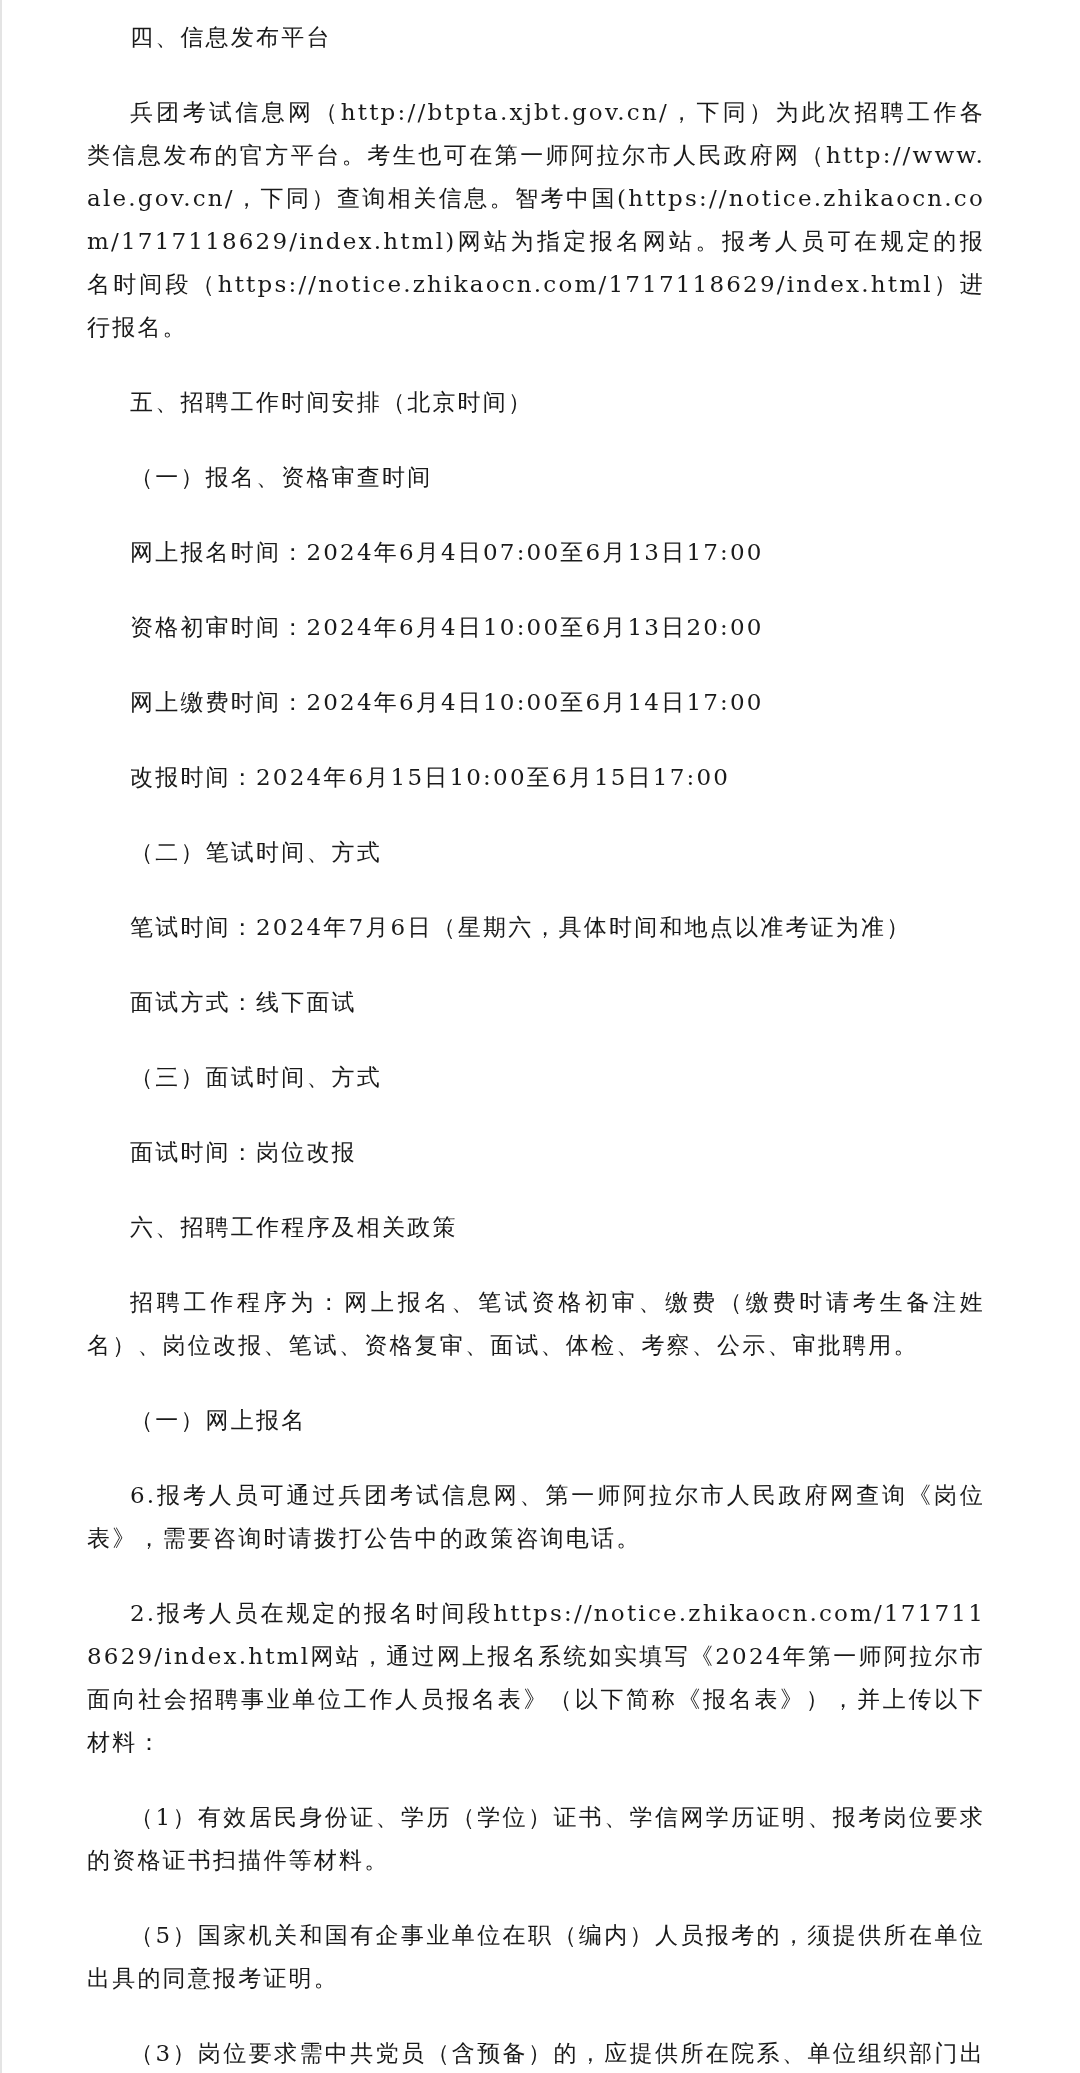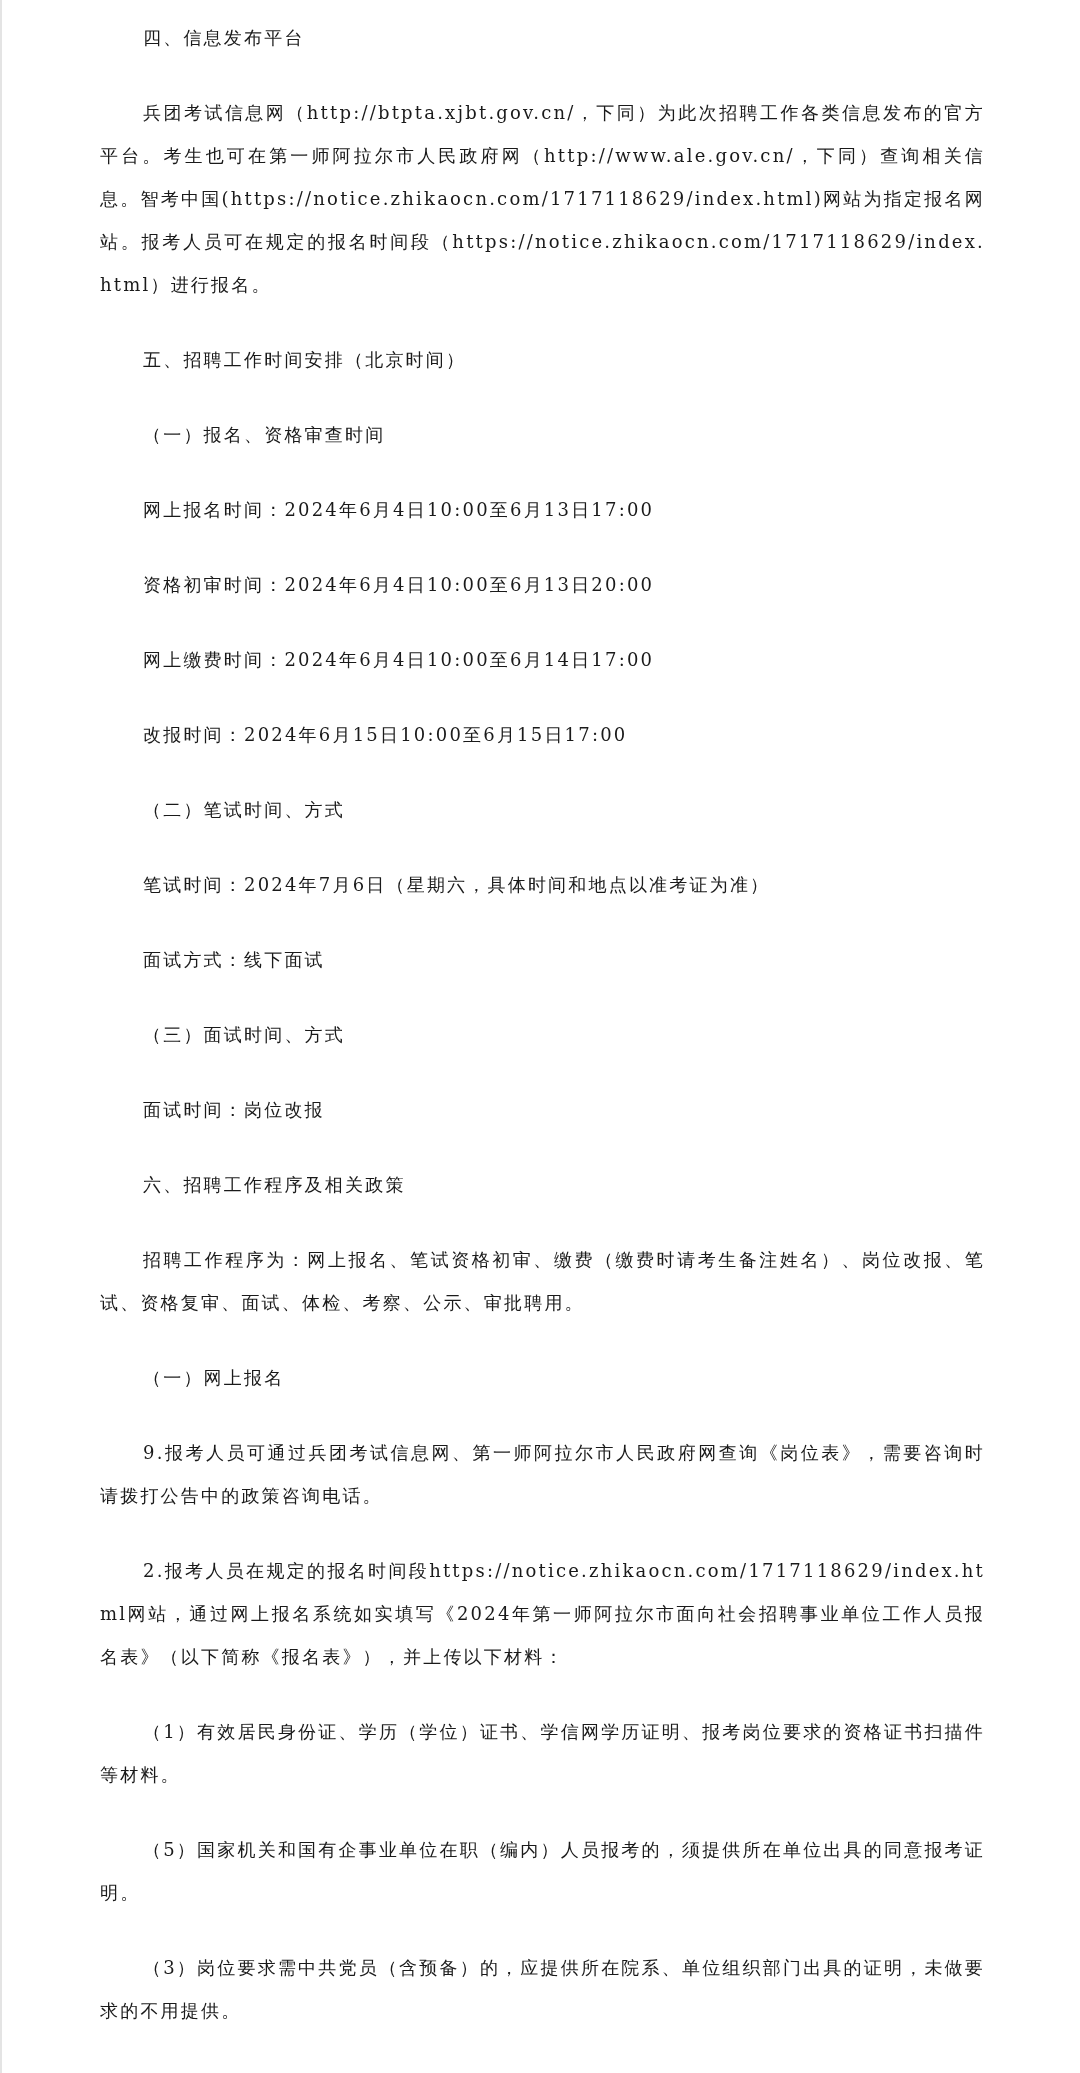--- a/index.html
+++ b/index.html
@@ -18,51 +18,51 @@
     border-left: 2px solid #e4e4e4;
     box-sizing: border-box;
   }
   .doc {
     position: absolute;
     left: 85px;
     top: 16px;
     width: 898px;
   }
   .p {
-    font-size: 18px;
+    font-size: 23px;
     line-height: 43px;
     letter-spacing: 2.2px;
-    margin: 0 0 32px 13px;
+    margin: 0 0 32px 0;
     text-indent: 43px;
     text-align: justify;
     word-break: break-all;
   }
   .p.sub { text-indent: 43px; }
   .p:last-child { margin-bottom: 0; }
 </style>
 </head>
 <body>
 
 <div class="page">
   <div class="doc">
     <p class="p">四、信息发布平台</p>
     <p class="p">兵团考试信息网（http://btpta.xjbt.gov.cn/，下同）为此次招聘工作各类信息发布的官方平台。考生也可在第一师阿拉尔市人民政府网（http://www.ale.gov.cn/，下同）查询相关信息。智考中国(https://notice.zhikaocn.com/1717118629/index.html)网站为指定报名网站。报考人员可在规定的报名时间段（https://notice.zhikaocn.com/1717118629/index.html）进行报名。</p>
     <p class="p">五、招聘工作时间安排（北京时间）</p>
     <p class="p sub">（一）报名、资格审查时间</p>
-    <p class="p">网上报名时间：2024年6月4日10:00至6月13日17:00</p>
+    <p class="p">网上报名时间：2024年6月4日07:00至6月13日17:00</p>
     <p class="p">资格初审时间：2024年6月4日10:00至6月13日20:00</p>
     <p class="p">网上缴费时间：2024年6月4日10:00至6月14日17:00</p>
     <p class="p">改报时间：2024年6月15日10:00至6月15日17:00</p>
     <p class="p sub">（二）笔试时间、方式</p>
     <p class="p">笔试时间：2024年7月6日（星期六，具体时间和地点以准考证为准）</p>
     <p class="p">面试方式：线下面试</p>
     <p class="p sub">（三）面试时间、方式</p>
     <p class="p">面试时间：岗位改报</p>
     <p class="p">六、招聘工作程序及相关政策</p>
     <p class="p">招聘工作程序为：网上报名、笔试资格初审、缴费（缴费时请考生备注姓名）、岗位改报、笔试、资格复审、面试、体检、考察、公示、审批聘用。</p>
     <p class="p sub">（一）网上报名</p>
-    <p class="p">9.报考人员可通过兵团考试信息网、第一师阿拉尔市人民政府网查询《岗位表》，需要咨询时请拨打公告中的政策咨询电话。</p>
+    <p class="p">6.报考人员可通过兵团考试信息网、第一师阿拉尔市人民政府网查询《岗位表》，需要咨询时请拨打公告中的政策咨询电话。</p>
     <p class="p">2.报考人员在规定的报名时间段https://notice.zhikaocn.com/1717118629/index.html网站，通过网上报名系统如实填写《2024年第一师阿拉尔市面向社会招聘事业单位工作人员报名表》（以下简称《报名表》），并上传以下材料：</p>
     <p class="p">（1）有效居民身份证、学历（学位）证书、学信网学历证明、报考岗位要求的资格证书扫描件等材料。</p>
     <p class="p">（5）国家机关和国有企事业单位在职（编内）人员报考的，须提供所在单位出具的同意报考证明。</p>
     <p class="p">（3）岗位要求需中共党员（含预备）的，应提供所在院系、单位组织部门出具的证明，未做要求的不用提供。</p>
   </div>
 </div>
 
 </body></html>

